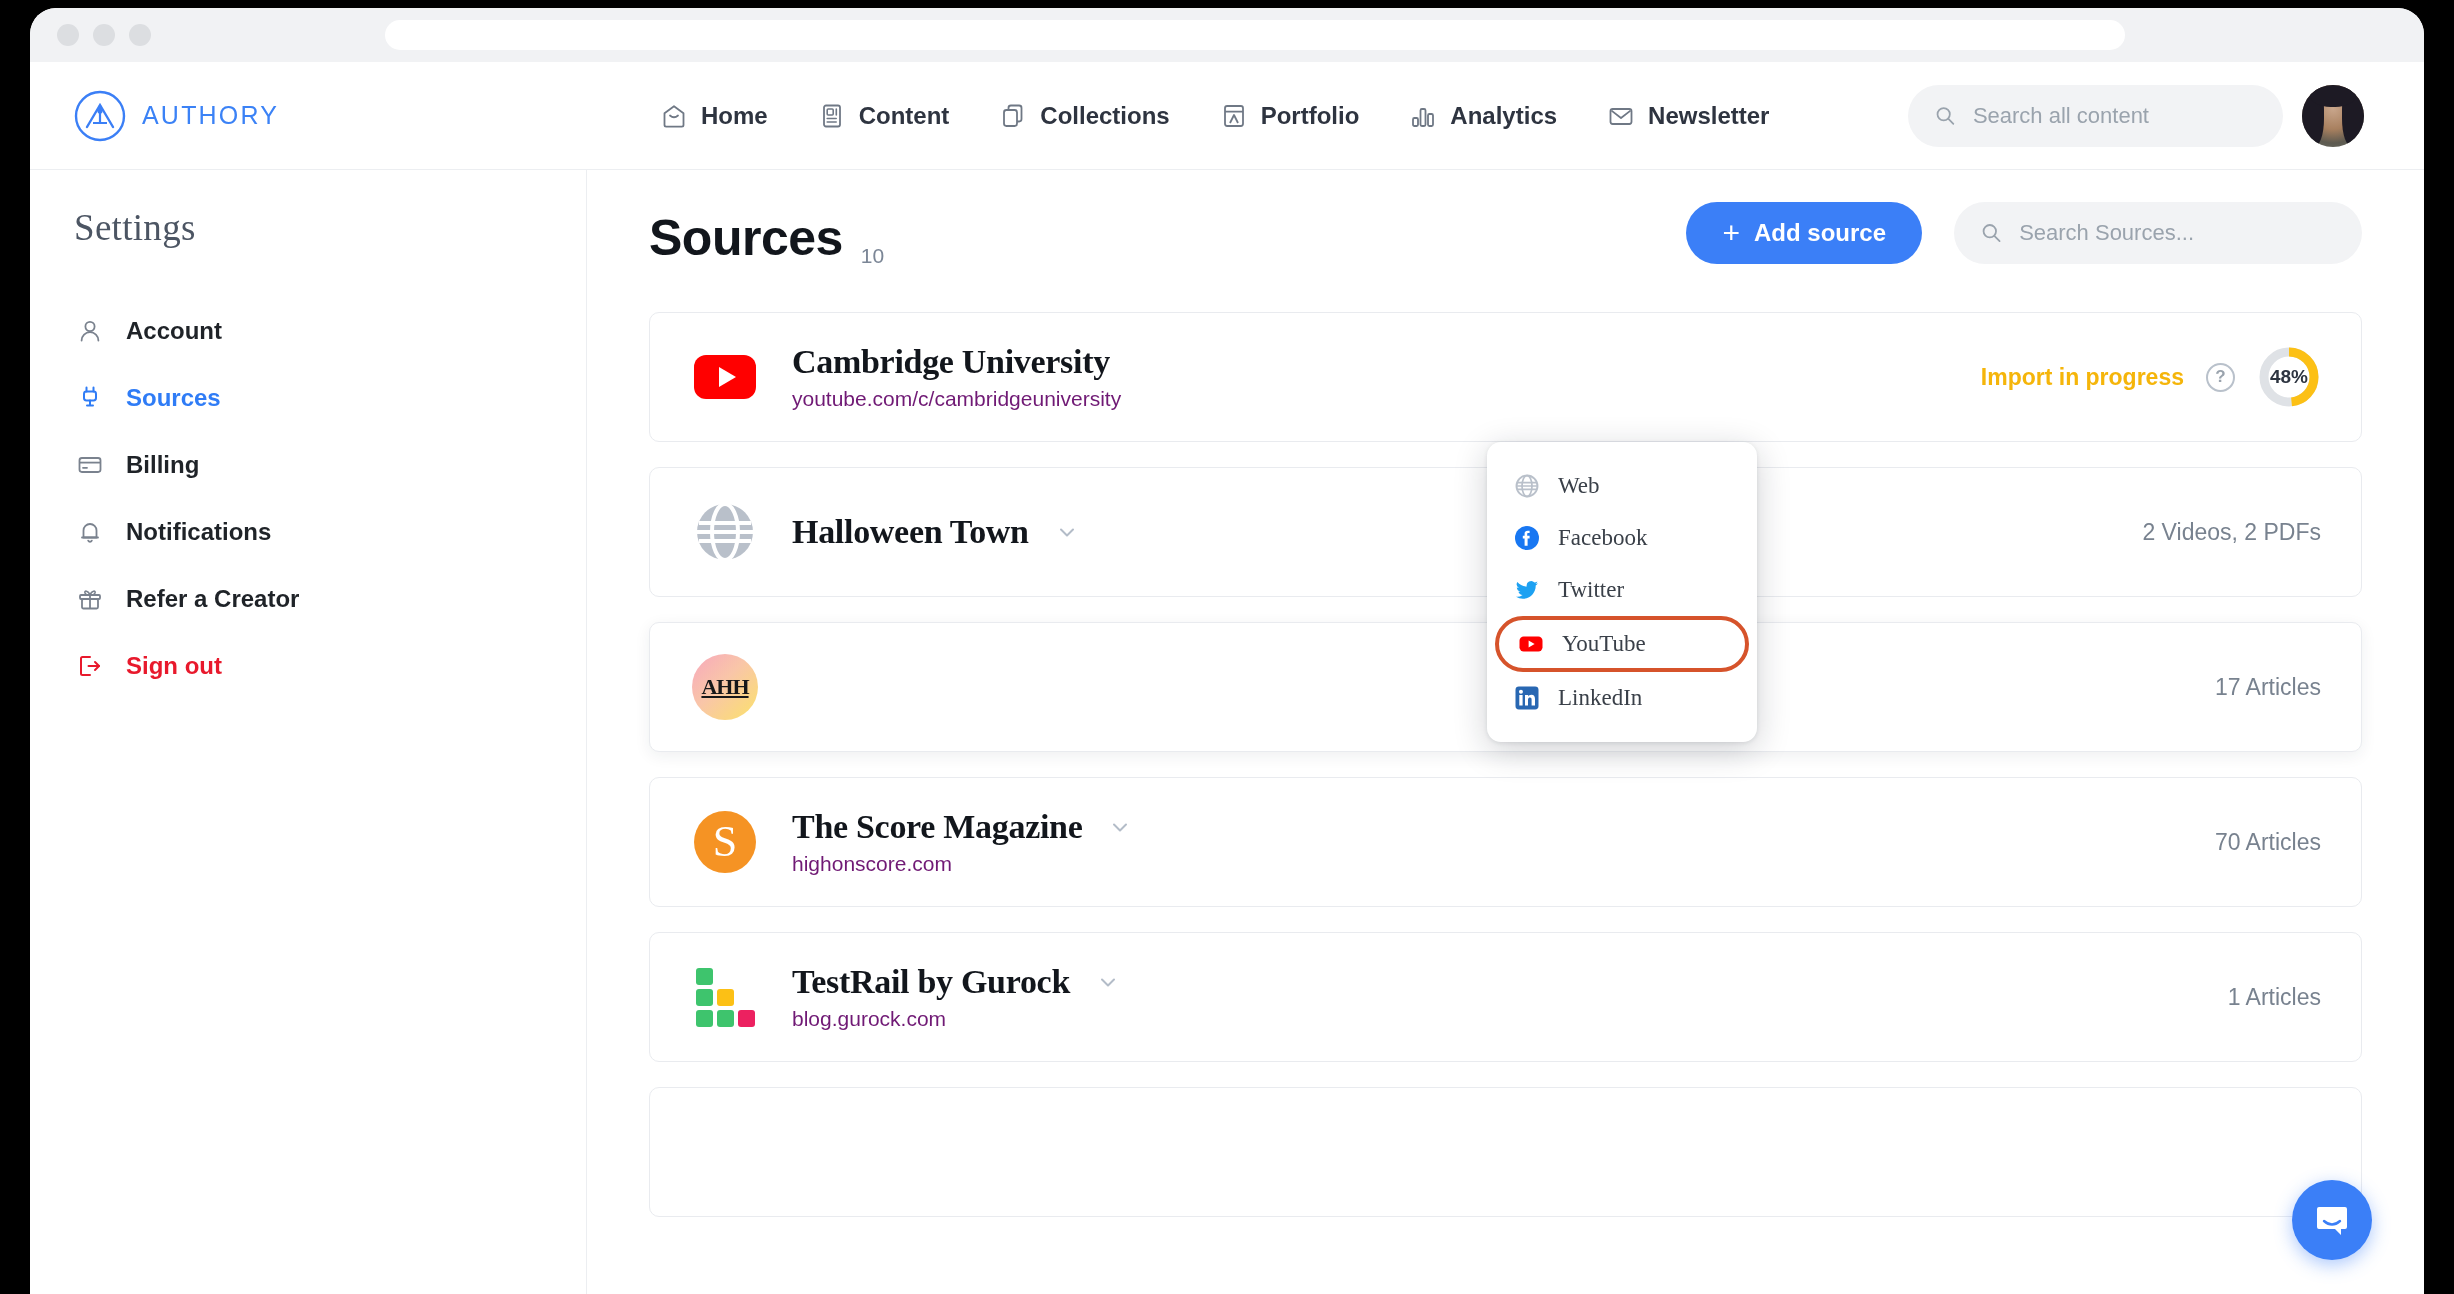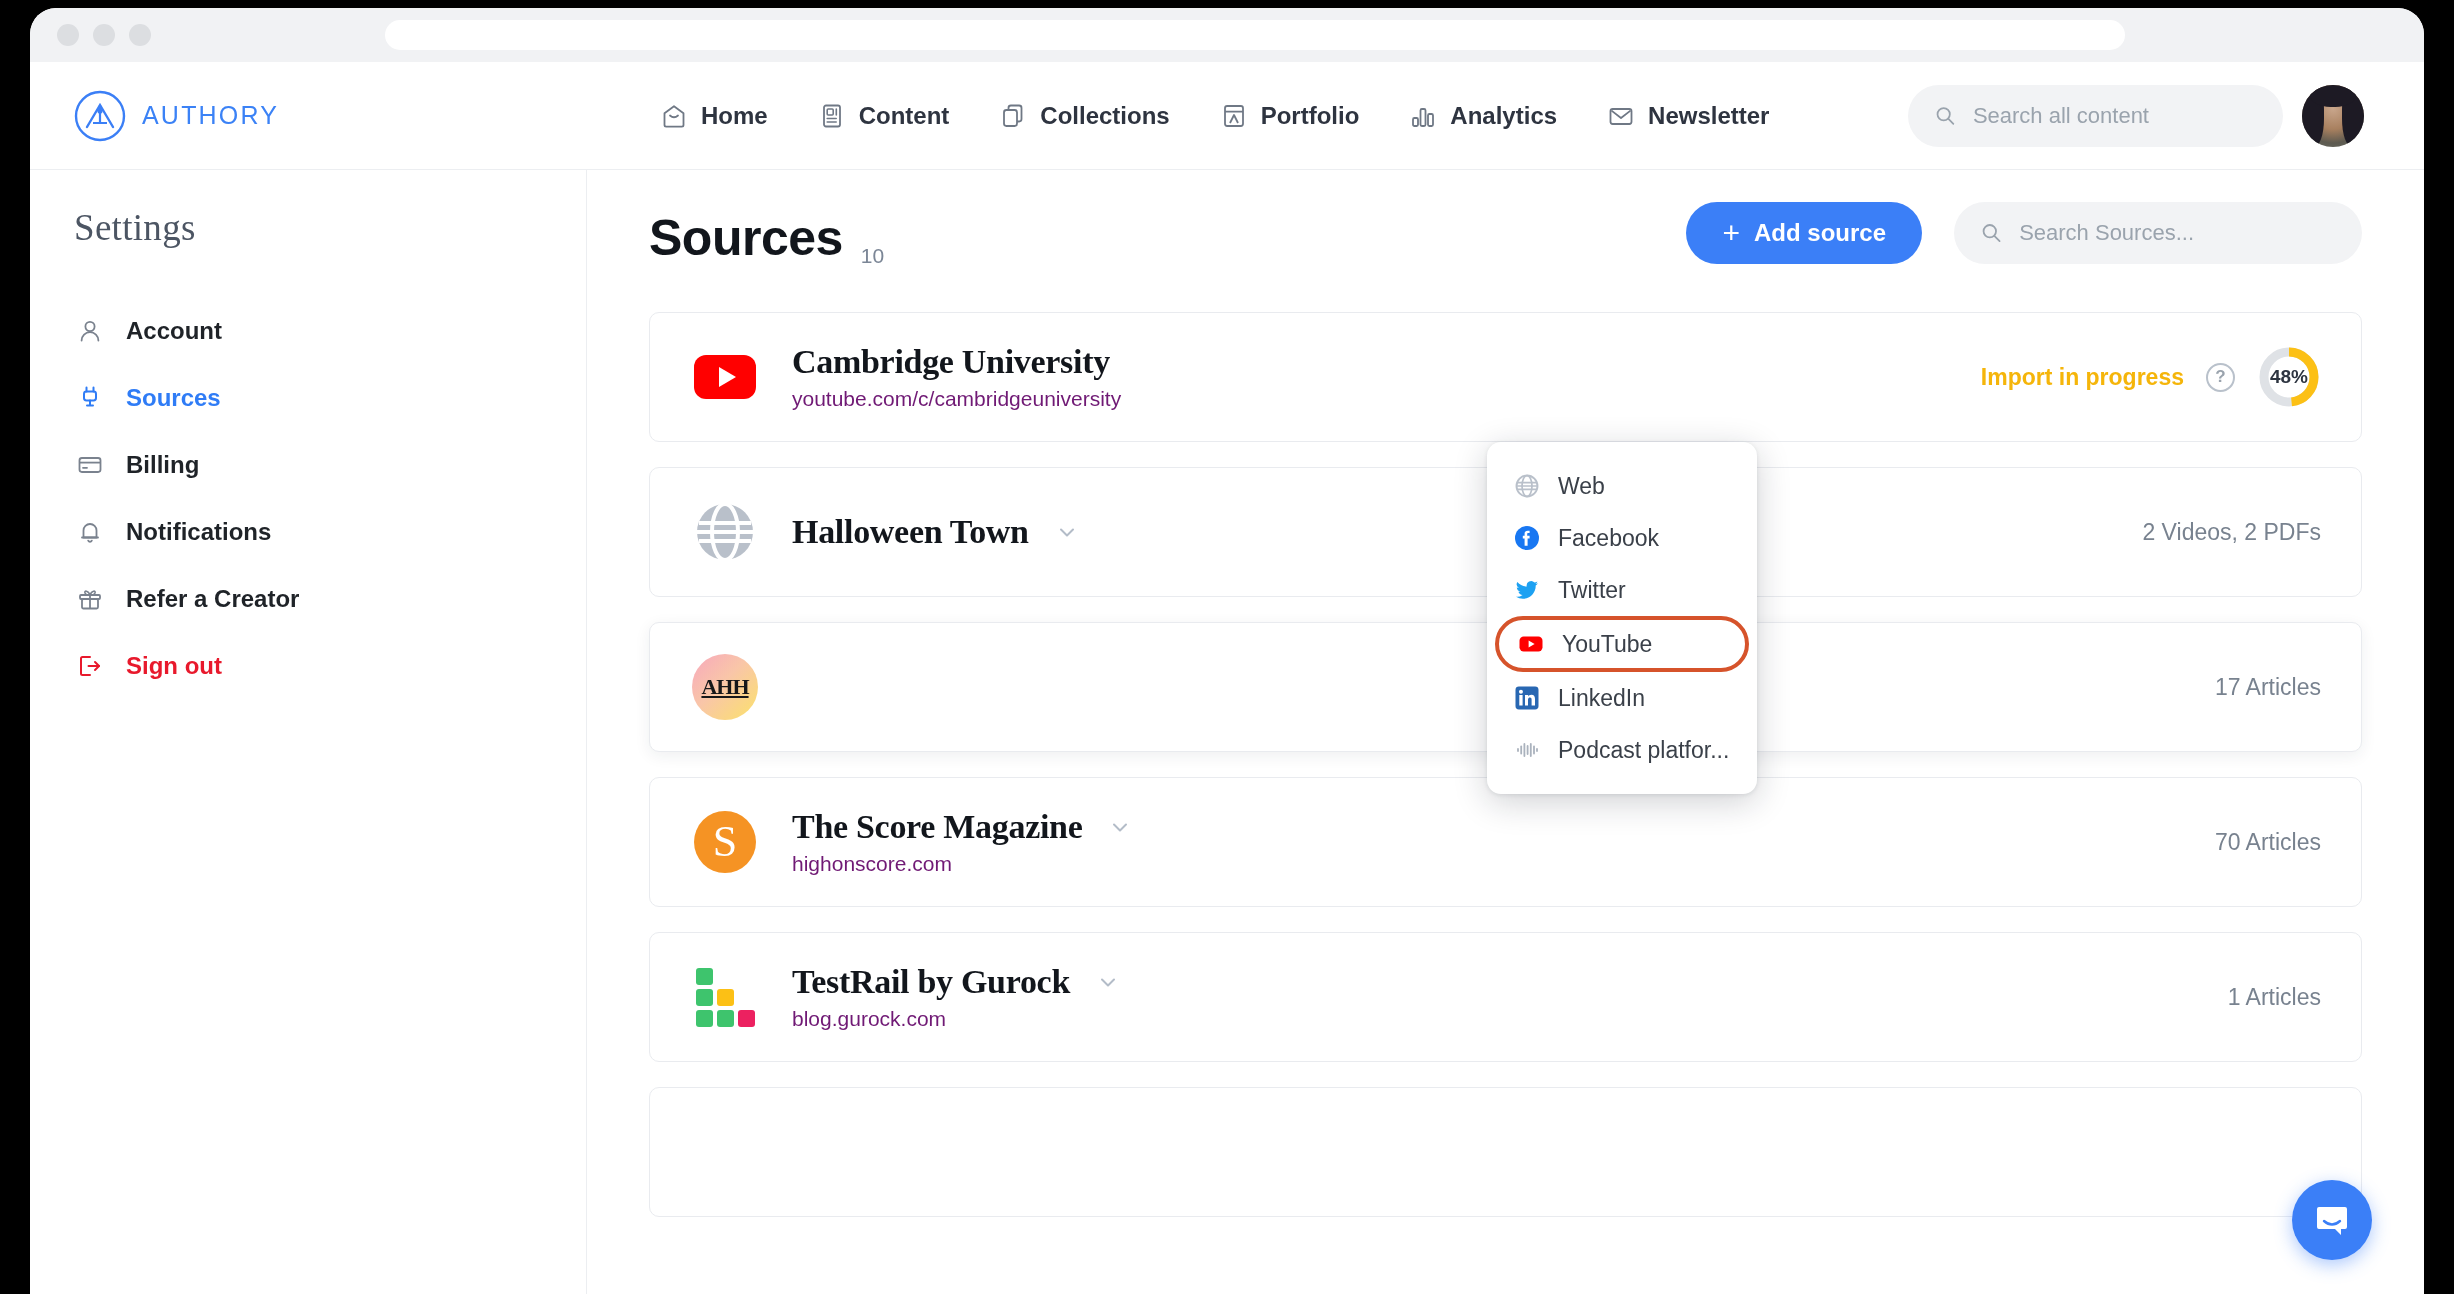--- a/index.html
+++ b/index.html
@@ -192,21 +192,21 @@
     background: #ffffff;
     border-radius: 14px;
     box-shadow: 0 8px 34px rgba(20,26,40,0.20), 0 1px 4px rgba(20,26,40,0.10);
     padding: 18px 0;
     z-index: 50;
   }
   .dd-item {
     display: flex; align-items: center; gap: 17px;
     height: 52px; padding: 0 0 0 26px;
     font-size: 23px; color: #3a4049;
-    cursor: pointer; position: relative;
+    cursor: pointer; position: relative; font-family: Liberation Serif, serif;
   }
   .dd-item svg, .dd-item .glyph { display:block; flex:none; }
   .dd-item.highlighted {
     border: 4px solid #d6532b;
     border-radius: 30px;
     margin: 0 8px; padding-left: 18px;
     height: 56px;
   }
 
   
@@ -623,34 +623,20 @@
           <div class="dd-item">
             <svg width="28" height="28" viewBox="0 0 28 28">
               <rect x="2.5" y="2.5" width="23" height="23" rx="3.4" fill="#2867b2"></rect>
               <rect x="6.3" y="11" width="3.3" height="10.5" fill="#ffffff"></rect>
               <circle cx="7.95" cy="7.7" r="2" fill="#ffffff"></circle>
               <path d="M12 11h3.2v1.5c.5-.9 1.6-1.7 3.2-1.7 2.5 0 3.6 1.5 3.6 4.3v6.4h-3.4v-5.7c0-1.4-.5-2.2-1.7-2.2-1 0-1.6.7-1.8 1.4-.1.2-.1.6-.1.9v5.6H12z" fill="#ffffff"></path>
             </svg>
             <span>LinkedIn</span>
           </div>
 
-          <div class="dd-item">
-            <svg width="28" height="28" viewBox="0 0 28 28">
-              <g stroke="#aab2bd" stroke-width="1.8" stroke-linecap="round">
-                <path d="M5 13v2"></path>
-                  <path d="M8.2 10.5v7"></path>
-                  <path d="M11.4 8v12"></path>
-                <path d="M14.6 10v8"></path>
-                  <path d="M17.8 8v12"></path>
-                  <path d="M21 10.5v7"></path>
-                  <path d="M24 13v2"></path>
-              </g>
-            </svg>
-            <span>Podcast platfor...</span>
-          </div>
         </div>
 
         <div class="intercom">
           <svg width="42" height="42" viewBox="0 0 42 42">
             <path d="M8 8 h26 a2 2 0 0 1 2 2 v18 a2 2 0 0 1-2 2 h-4 v6 l-6-6 H8 a2 2 0 0 1-2-2 V10 a2 2 0 0 1 2-2 Z" fill="#ffffff"></path>
             <path d="M13 22 q8 7 16 0" fill="none" stroke="#3b7ff7" stroke-width="2.4" stroke-linecap="round"></path>
           </svg>
         </div>
 
       </main>

